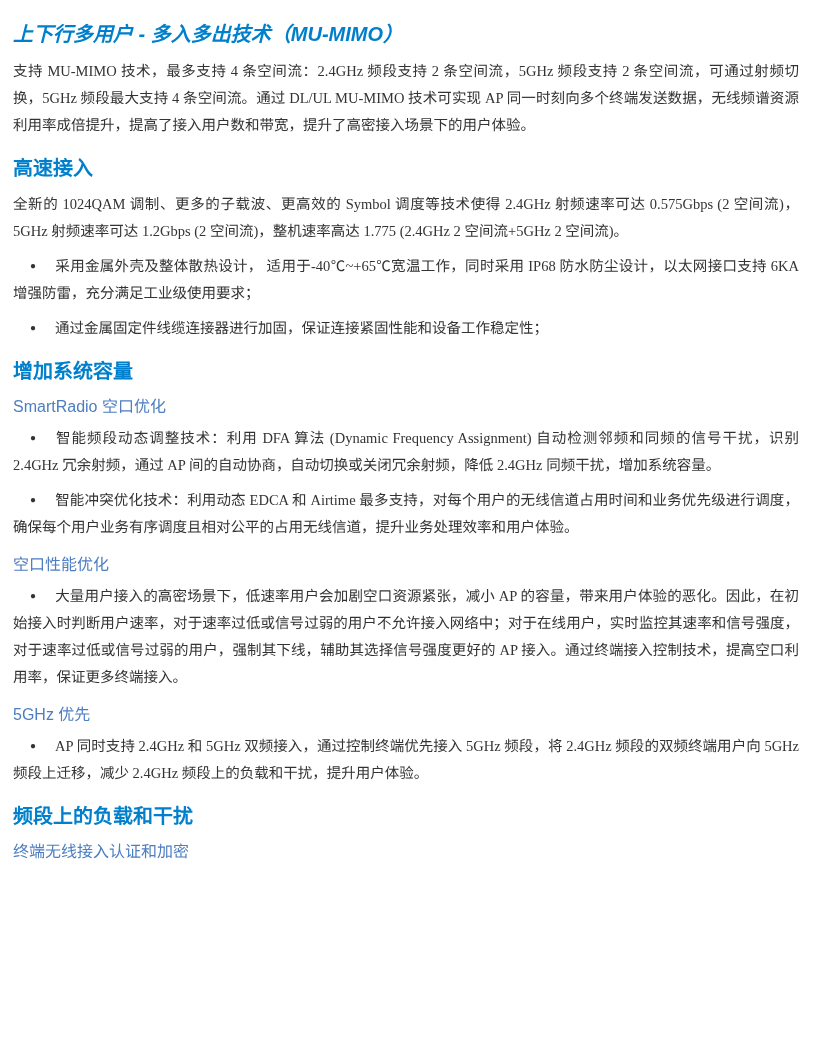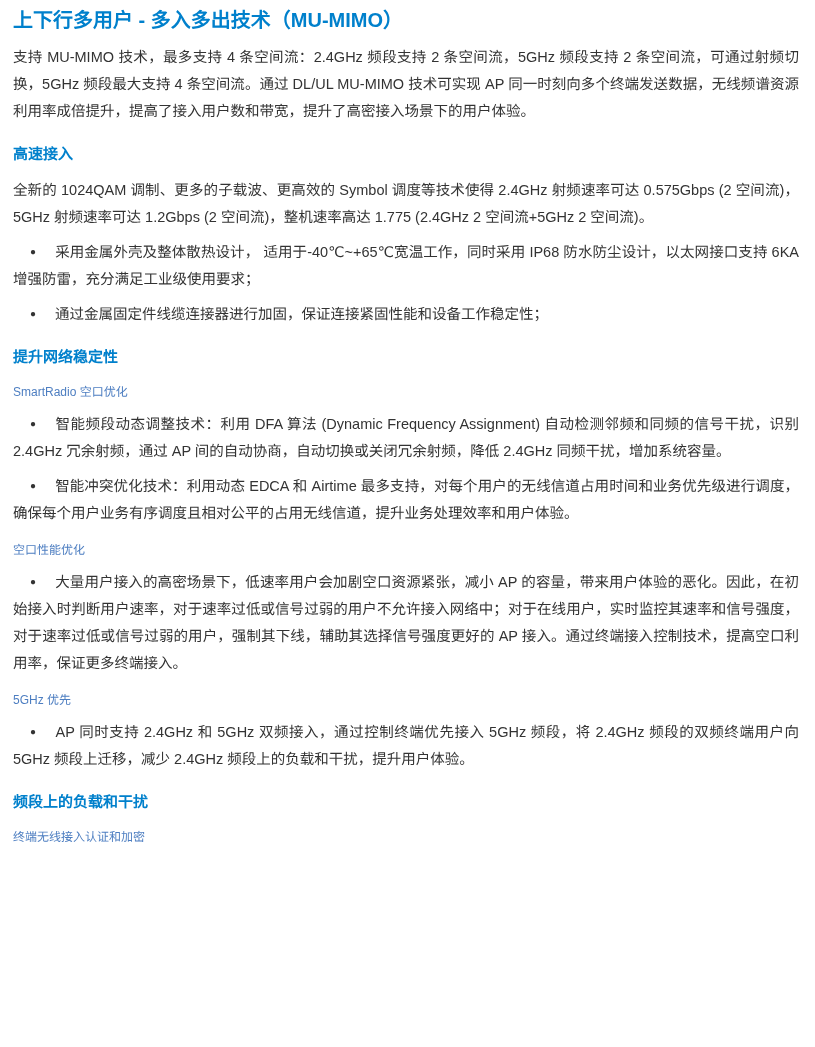--- a/index.html
+++ b/index.html
@@ -12,37 +12,39 @@
     width:815px;height:1047px;overflow:hidden;
     background:#ffffff;
     font-family:"Liberation Sans","DejaVu Sans",sans-serif;
     -webkit-font-smoothing:antialiased;
   }
   .doc{padding:0 16px 0 13px;}
 
   .h1{
     color:var(--h-blue);
     font-size:20px;line-height:26px;font-weight:700;
-    margin:7px 0 0;
+    margin:21px 0 0;
+    font-style:italic;
   }
   .h2{
     color:var(--h-blue);
-    font-size:15px;line-height:24px;font-weight:700;
+    font-size:20px;line-height:24px;font-weight:700;
     margin:17px 0 0;
   }
   .h3{
     color:var(--sub-blue);
-    font-size:12px;line-height:21px;font-weight:400;
+    font-size:16px;line-height:21px;font-weight:400;
     margin:13px 0 0;
   }
   .p{
     color:var(--body-ink);
     font-size:14.5px;line-height:27px;
     text-align:justify;
     margin:11px 0 0;
+    font-family:Liberation Serif, serif;
   }
   .p.bullet{
     text-indent:17px;
     margin-top:7px;
   }
   .marker{
     font-size:10px;
     margin-right:19px;
     vertical-align:2px;
     color:var(--body-ink);
@@ -62,21 +64,21 @@
     <h2 class="h2">高速接入</h2>
     <p class="p">全新的 1024QAM 调制、更多的子载波、更高效的 Symbol 调度等技术使得 2.4GHz 射频速率可达 0.575Gbps (2 空间流)，5GHz 射频速率可达 1.2Gbps (2 空间流)，整机速率高达 1.775 (2.4GHz 2 空间流+5GHz 2 空间流)。</p>
   </section>
 
   <section>
     <p class="p bullet"><span class="marker">●</span><span>采用金属外壳及整体散热设计， 适用于-40℃~+65℃宽温工作，同时采用 IP68 防水防尘设计，以太网接口支持 6KA 增强防雷，充分满足工业级使用要求；</span></p>
     <p class="p bullet"><span class="marker">●</span><span>通过金属固定件线缆连接器进行加固，保证连接紧固性能和设备工作稳定性；</span></p>
   </section>
 
   <section>
-    <h2 class="h2">提升网络稳定性</h2>
+    <h2 class="h2">增加系统容量</h2>
 
     <h3 class="h3">SmartRadio 空口优化</h3>
     <p class="p bullet"><span class="marker">●</span><span>智能频段动态调整技术：利用 DFA 算法 (Dynamic Frequency Assignment) 自动检测邻频和同频的信号干扰，识别 2.4GHz 冗余射频，通过 AP 间的自动协商，自动切换或关闭冗余射频，降低 2.4GHz 同频干扰，增加系统容量。</span></p>
     <p class="p bullet"><span class="marker">●</span><span>智能冲突优化技术：利用动态 EDCA 和 Airtime 最多支持，对每个用户的无线信道占用时间和业务优先级进行调度，确保每个用户业务有序调度且相对公平的占用无线信道，提升业务处理效率和用户体验。</span></p>
 
     <h3 class="h3">空口性能优化</h3>
     <p class="p bullet"><span class="marker">●</span><span>大量用户接入的高密场景下，低速率用户会加剧空口资源紧张，减小 AP 的容量，带来用户体验的恶化。因此，在初始接入时判断用户速率，对于速率过低或信号过弱的用户不允许接入网络中；对于在线用户，实时监控其速率和信号强度， 对于速率过低或信号过弱的用户，强制其下线，辅助其选择信号强度更好的 AP 接入。通过终端接入控制技术，提高空口利用率，保证更多终端接入。</span></p>
 
     <h3 class="h3">5GHz 优先</h3>
     <p class="p bullet"><span class="marker">●</span><span>AP 同时支持 2.4GHz 和 5GHz 双频接入，通过控制终端优先接入 5GHz 频段，将 2.4GHz 频段的双频终端用户向 5GHz 频段上迁移，减少 2.4GHz 频段上的负载和干扰，提升用户体验。</span></p>

